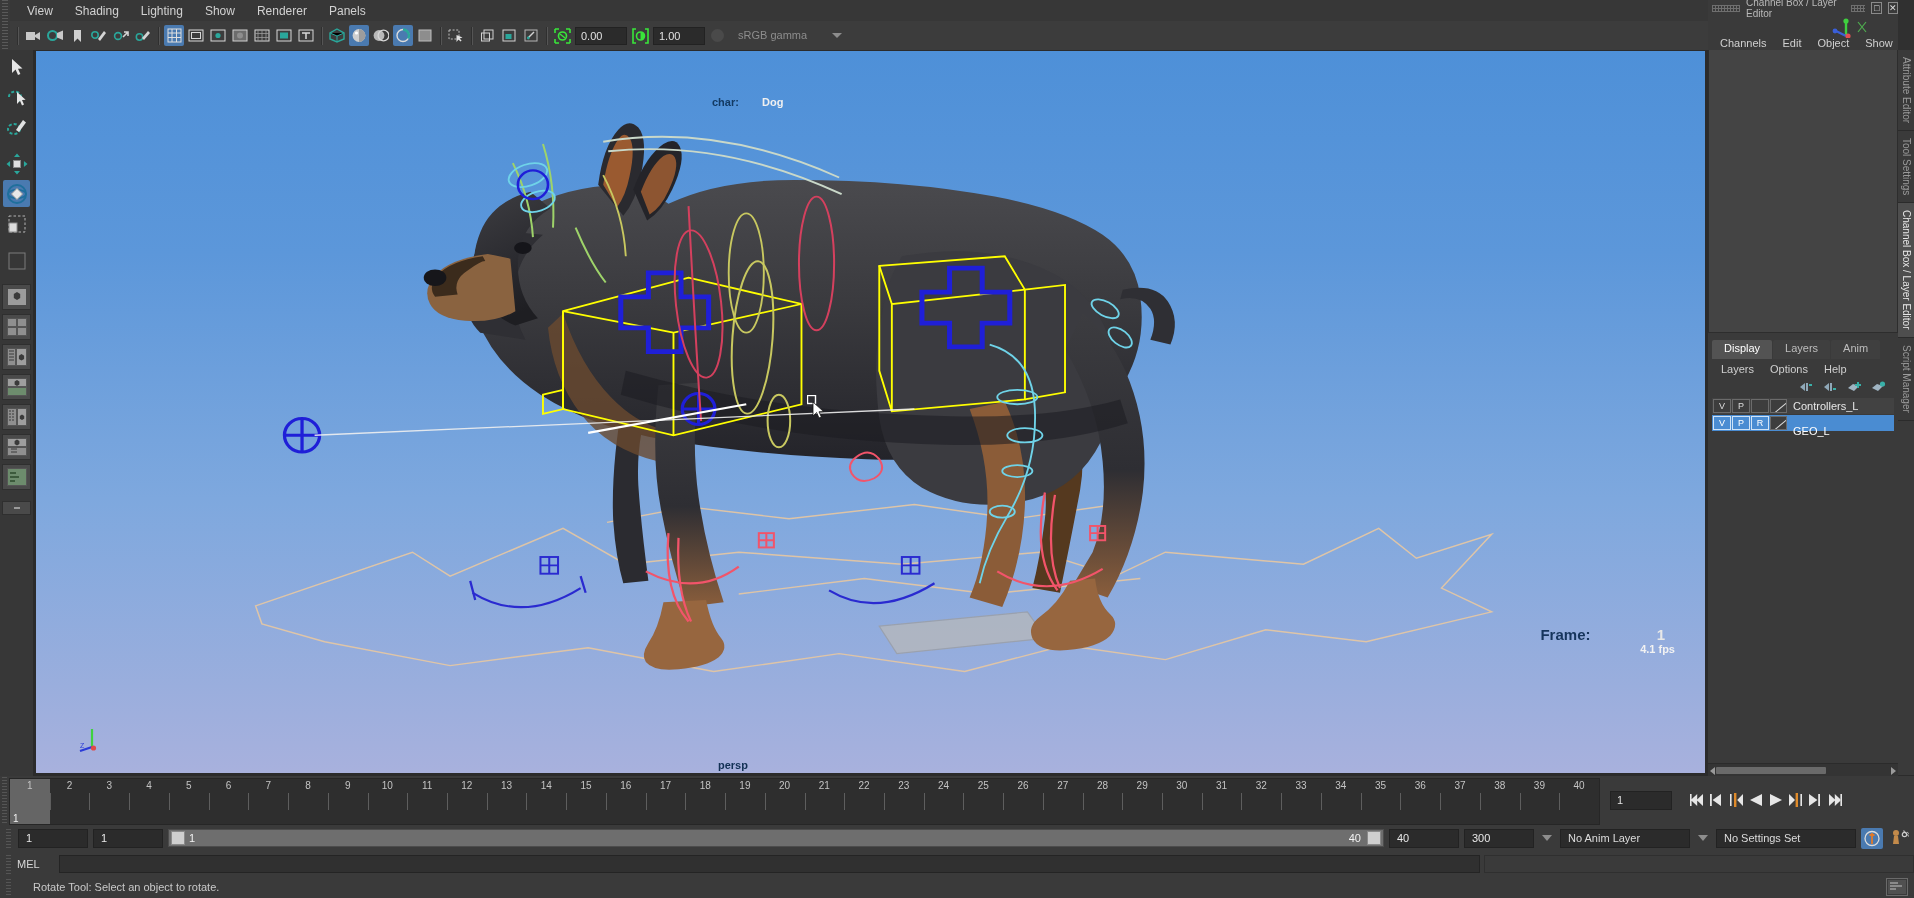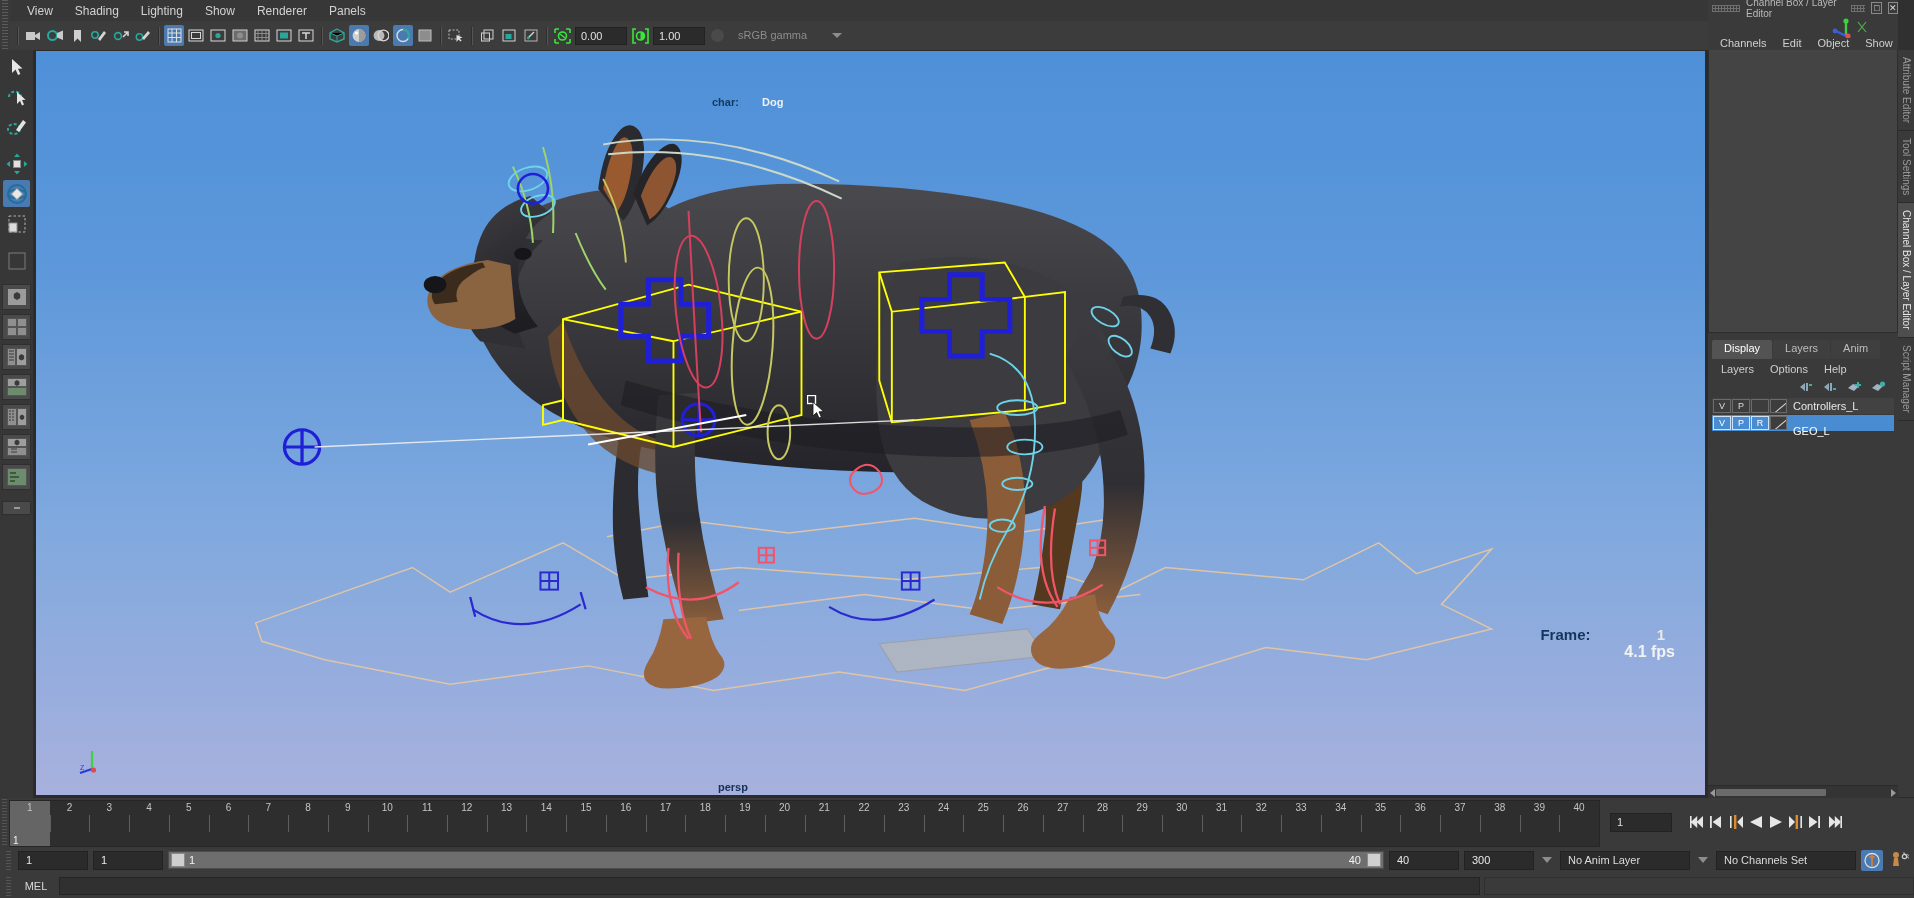--- a/index.html
+++ b/index.html
@@ -66,21 +66,21 @@
   .lt-layout { width:29px;height:26px;margin-bottom:4px; background:#4a4a4a; border:1px solid #2f2f2f; display:flex; align-items:center; justify-content:center;}
 
   .viewport-wrap { flex:1; position:relative; min-width:0; background:#2b2b2b; padding:1px 0 0 1px;}
   .viewport { position:absolute; left:3px; top:1px; right:3px; bottom:3px; overflow:hidden;
      background:linear-gradient(to bottom,#4e90d8 0%, #5c97da 28%, #7ea8de 62%, #9aaedd 88%, #a8b1dd 100%);}
 
   .hud-char { position:absolute; left:676px; top:45px; font-size:11px; font-weight:bold; color:#133a63; }
   .hud-char .v { color:#f0f0f0; margin-left:20px; font-weight:bold;}
   .hud-frame { position:absolute; right:40px; top:575px; font-size:15px; font-weight:bold; color:#16355c; }
   .hud-frame .v { color:#e8e8e8; margin-left:62px; }
-  .hud-fps { position:absolute; right:30px; top:592px; font-size:16px; font-weight:bold; color:#f2f2f2; }
+  .hud-fps { position:absolute; right:30px; top:592px; font-size:11px; font-weight:bold; color:#f2f2f2; }
   .hud-persp { position:absolute; left:682px; bottom:2px; font-size:11px; font-weight:bold; color:#123154; }
   .axis-gizmo { position:absolute; left:42px; bottom:12px; width:40px;height:40px; }
 
   
   .rightdock { width:190px; flex:0 0 190px; background:#3a3a3a; display:flex; flex-direction:column; }
   .cb-body { flex:0 0 283px; background:#444; border:1px solid #2d2d2d; border-top:none; margin:0; }
   .le-tabs { display:flex; height:19px; background:#3a3a3a; padding-left:4px; gap:1px; margin-top:7px;}
   .le-tab { padding:2px 12px; font-size:11px; color:#bdbdbd; background:#3f3f3f; border-top-left-radius:2px;border-top-right-radius:2px;}
   .le-tab.on { background:#535353; color:#fff; }
   .le-menu { height:19px; display:flex; align-items:center; padding-left:6px; gap:2px;}
@@ -133,21 +133,21 @@
   .drop { height:19px; background:#2b2b2b; border:1px solid #222; color:#dcdcdc; font-size:11px;
      line-height:17px; padding-left:7px; position:relative;}
   .dropflag { width:16px;height:19px; position:relative;}
   .dropflag:after{content:"";position:absolute;left:3px;top:6px;width:0;height:0;
      border-left:5px solid transparent;border-right:5px solid transparent;border-top:6px solid #8d8d8d;}
   .ibtn { width:22px;height:21px;display:flex;align-items:center;justify-content:center;border-radius:2px;}
   .ibtn.on { background:#4a7ab0; }
 
   
   .mel-row { height:25px; display:flex; align-items:center; background:#3a3a3a; padding-left:4px; gap:4px;}
-  .mel-label { width:38px; font-size:11px; color:#d8d8d8; text-align:center;}
+  .mel-label { width:38px; font-size:11px; color:#d8d8d8; }
   .mel-input { flex:1; height:18px; background:#303030; border:1px solid #242424; }
   .mel-tail { width:430px; height:18px; background:#3a3a3a; border:1px solid #2f2f2f;}
   .status-row { height:22px; display:flex; align-items:center; background:#3a3a3a; padding-left:4px; gap:4px;}
   .status-text { font-size:11px; color:#c9c9c9; padding-left:16px;}
   .status-right { margin-left:auto; width:22px;height:18px;border:1px solid #6a6a6a; margin-right:6px;}
 </style>
 </head>
 <body>
 
 <div class="app">
@@ -917,21 +917,21 @@
       <div class="handle" style="left:2px"></div>
       <div class="lnum">1</div>
       <div class="rnum">40</div>
       <div class="handle" style="right:2px"></div>
     </div>
     <div class="rfield">40</div>
     <div class="rfield">300</div>
     <div class="dropflag"></div>
     <div class="drop" style="width:130px">No Anim Layer</div>
     <div class="dropflag"></div>
-    <div class="drop" style="width:140px">No Channels Set</div>
+    <div class="drop" style="width:140px">No Settings Set</div>
     <div class="ibtn on">
       <svg width="18" height="17" viewBox="0 0 18 17">
           <circle cx="9" cy="8.5" r="7" fill="none" stroke="#dcdcdc" stroke-width="1.3"></circle>
           <path d="M9 3 v11 M6.5 5 h5" stroke="#e07a2a" stroke-width="1.8"></path>
         </svg>
     </div>
     <div class="ibtn">
       <svg width="19" height="18" viewBox="0 0 19 18">
         <circle cx="6" cy="4" r="3" fill="#c38a4a"></circle>
           <path d="M4 7 h4 l1 8 h-6 Z" fill="#c38a4a"></path>
@@ -941,13 +941,23 @@
     </div>
   </div>
 
   <div class="mel-row">
     <div class="gripper-h" style="height:20px"></div>
     <div class="mel-label">MEL</div>
     <div class="mel-input" placeholder=""></div>
     <div class="mel-tail"></div>
   </div>
 
+  <div class="status-row">
+    <div class="gripper-h" style="height:18px"></div>
+    <div class="status-text">Rotate Tool: Select an object to rotate.</div>
+    <div class="status-right">
+      <svg width="20" height="16" viewBox="0 0 20 16">
+          <rect x="1" y="1" width="18" height="14" fill="#505050"></rect>
+          <path d="M3 4 h8 M3 7 h12 M3 10 h6" stroke="#c4c4c4"></path>
+        </svg>
+    </div>
+  </div>
 </div>
 
 </body></html>

